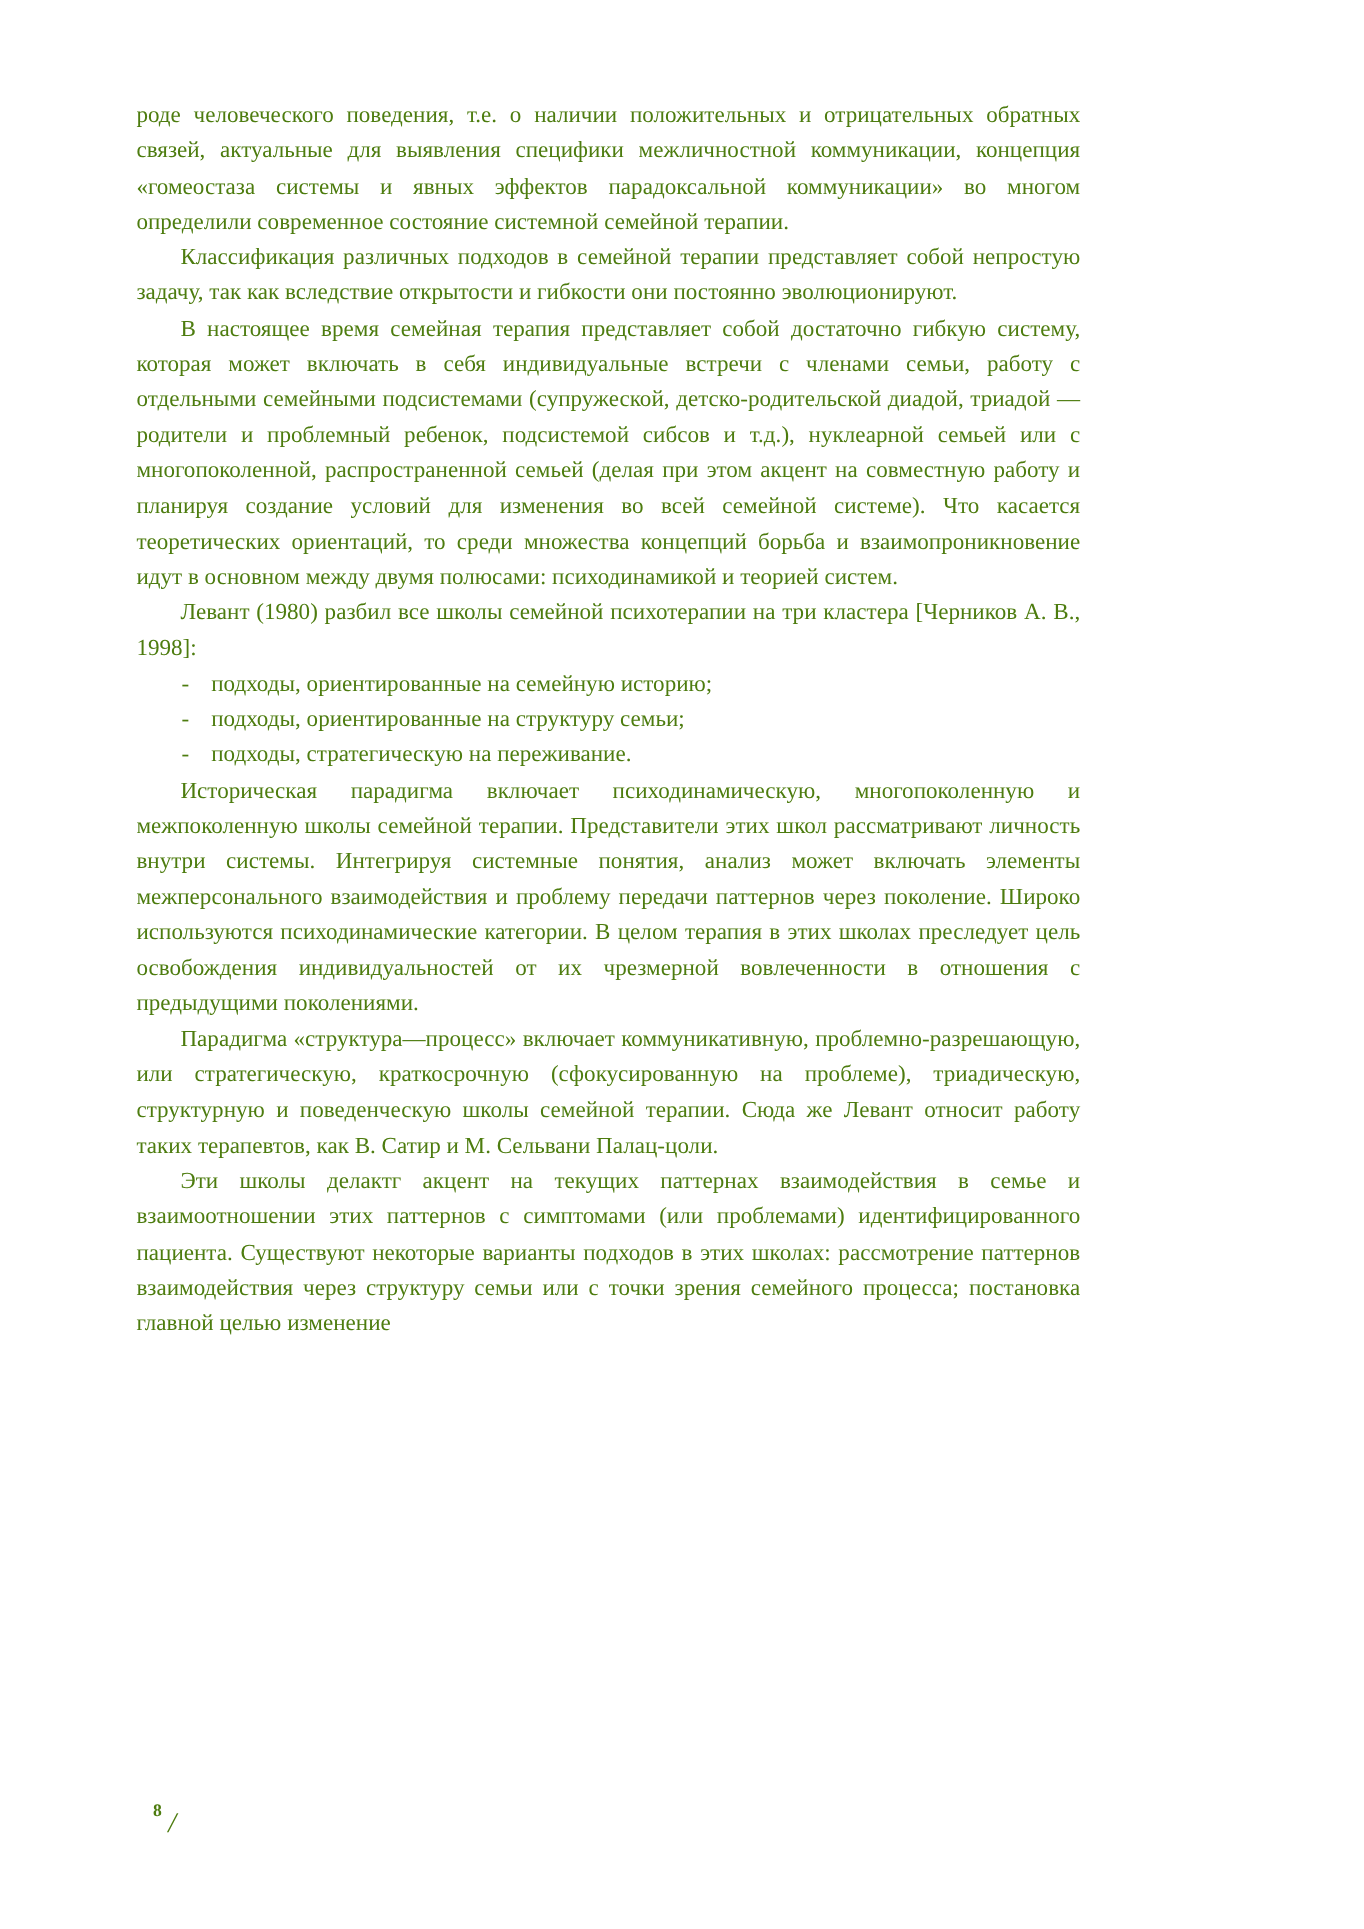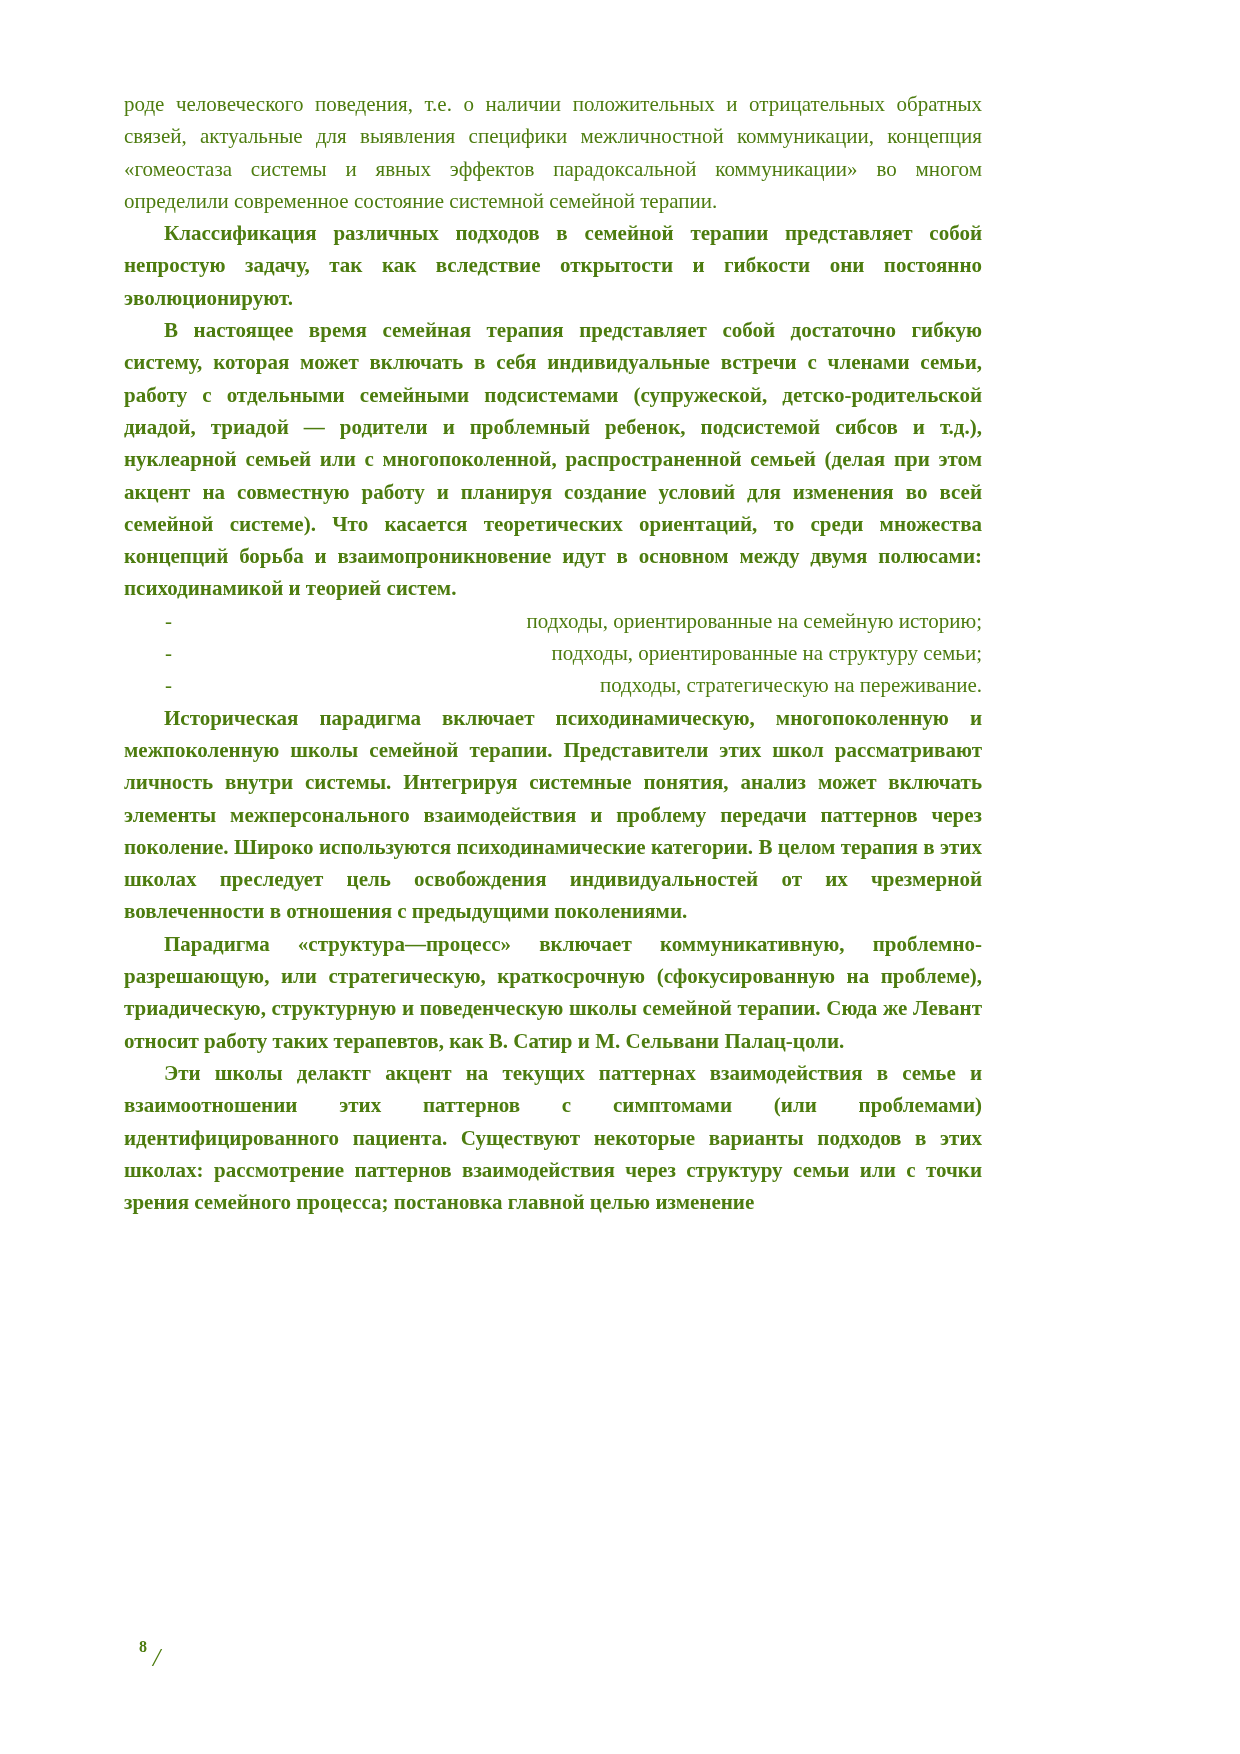--- a/index.html
+++ b/index.html
@@ -25,38 +25,37 @@
     line-height: 32.3px;
     text-align: justify;
   }
   .para {
     margin: 0;
     padding: 0;
     text-align: justify;
   }
   .para.indent {
     text-indent: 40px;
-    font-weight: bold;
   }
   .list {
     margin: 0;
     padding: 0;
   }
   .list-item {
     display: flex;
     align-items: baseline;
     padding-left: 41px;
   }
   .list-item .dash {
     flex: 0 0 auto;
     width: 27px;
   }
   .list-item .li-text {
     flex: 1 1 auto;
-    text-align: right;
+    text-align: left;
   }
   .footer {
     position: absolute;
     left: 139px;
     top: 1638px;
     white-space: nowrap;
   }
   .page-num {
     font-size: 16px;
     font-weight: bold;
@@ -74,20 +73,21 @@
 <div class="page">
 
   <div class="text-block">
 
     <p class="para">роде человеческого поведения, т.е. о наличии положительных и отрицательных обратных связей, актуальные для выявления специфики межличностной коммуникации, концепция «гомеостаза системы и явных эффектов парадоксальной коммуникации» во многом определили современное состояние системной семейной терапии.</p>
 
     <p class="para indent">Классификация различных подходов в семейной терапии представляет собой непростую задачу, так как вследствие открытости и гибкости они постоянно эволюционируют.</p>
 
     <p class="para indent">В настоящее время семейная терапия представляет собой достаточно гибкую систему, которая может включать в себя индивидуальные встречи с членами семьи, работу с отдельными семейными подсистемами (супружеской, детско-родительской диадой, триадой — родители и проблемный ребенок, подсистемой сибсов и т.д.), нуклеарной семьей или с многопоколенной, распространенной семьей (делая при этом акцент на совместную работу и планируя создание условий для изменения во всей семейной системе). Что касается теоретических ориентаций, то среди множества концепций борьба и взаимопроникновение идут в основном между двумя полюсами: психодинамикой и теорией систем.</p>
 
+    <p class="para indent">Левант (1980) разбил все школы семейной психотерапии на три кластера [Черников А. В., 1998]:</p>
 
     <div class="list">
       <div class="list-item">
         <span class="dash">-</span>
         <span class="li-text">подходы, ориентированные на семейную историю;</span>
       </div>
       <div class="list-item">
         <span class="dash">-</span>
         <span class="li-text">подходы, ориентированные на структуру семьи;</span>
       </div>

